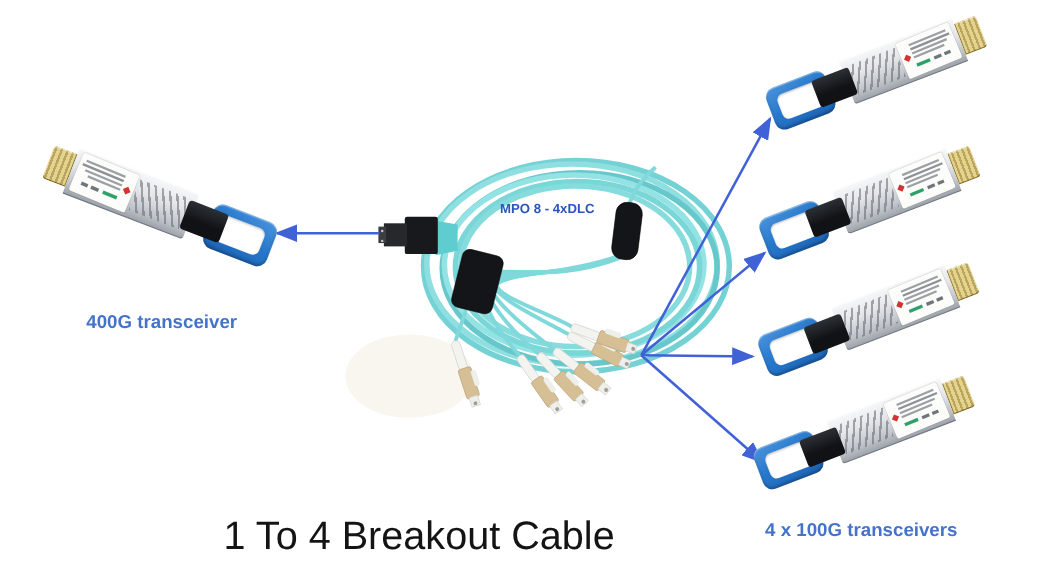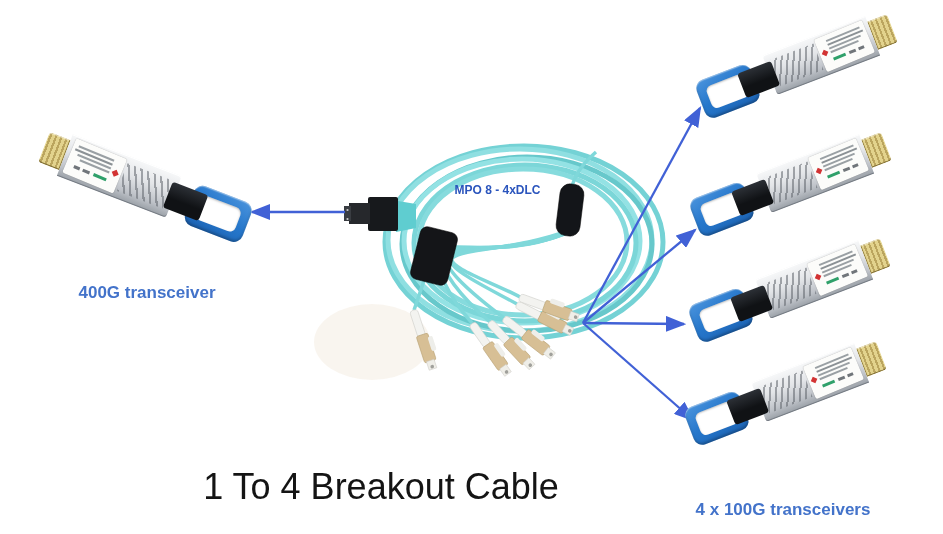--- a/index.html
+++ b/index.html
@@ -38,21 +38,21 @@
   .x-left{left:43px;top:164px;transform:scaleX(-1) rotate(-21deg) scale(1.06);}
   .x-r1{left:694px;top:43px;transform:rotate(-21deg);}
   .x-r2{left:688px;top:161px;transform:rotate(-21deg);}
   .x-r3{left:687px;top:267px;transform:rotate(-21deg);}
   .x-r4{left:683px;top:370px;transform:rotate(-21deg);}
 
   
   .lbl{position:absolute;z-index:3;font-weight:bold;font-size:17px;color:var(--labelblue,#4373ca);
        text-align:center;width:200px;}
   .lbl-400g{left:47px;top:283px;}
-  .lbl-100g{left:683px;top:472px;margin-top:28px;}
+  .lbl-100g{left:683px;top:472px;}
   .cable-lbl{position:absolute;z-index:3;left:415px;top:177px;width:165px;text-align:center;
        font-weight:bold;font-size:12px;line-height:27px;color:var(--cablelabel,#2b55bd);}
   .main-title{position:absolute;z-index:3;left:201px;top:466px;width:360px;text-align:center;
        font-size:36px;color:var(--titlecolor,#141414);font-weight:400;}
 
   
   .arrow-line{stroke:var(--arrow,#4161d6);stroke-width:2.3;fill:none;}
   .arrow-head{fill:var(--arrow,#4161d6);}
   .strand{stroke:var(--aqua,#7fd8da);stroke-width:3.5;fill:none;}
 </style>

